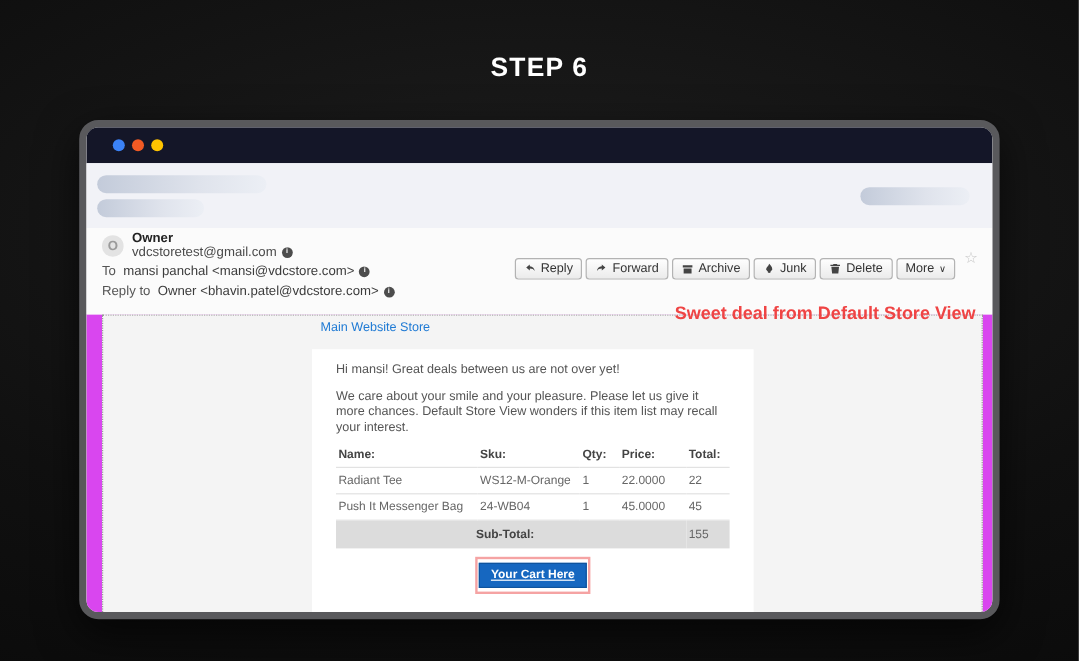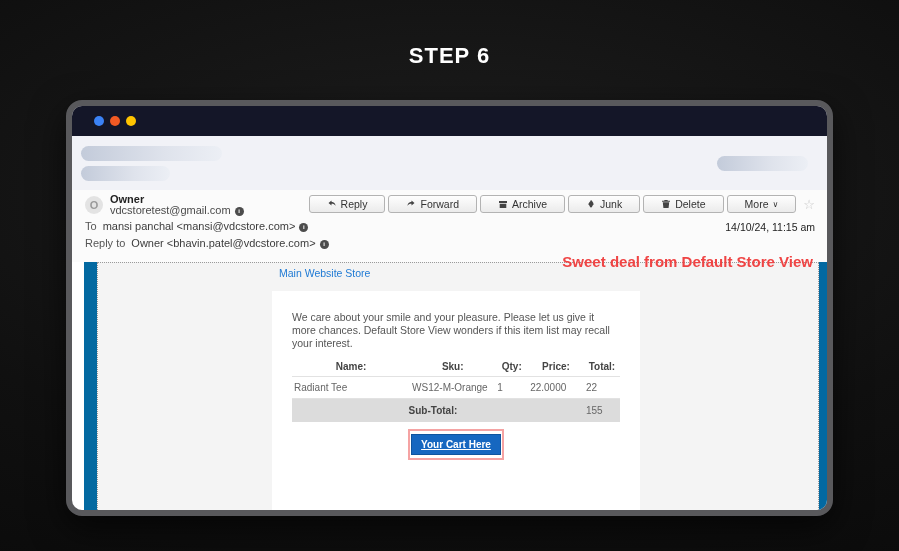--- a/index.html
+++ b/index.html
@@ -47,38 +47,38 @@
   .info-badge { display:inline-flex; align-items:center; justify-content:center;
     width:9px; height:9px; border-radius:50%; background:#4c4c4c; color:#fff;
     font-size:6px; font-weight:bold; vertical-align:middle; margin-left:4px; }
   .meta-row { margin-top:4px; line-height:13px; }
   .meta-label { color:#555; margin-right:6px; }
   .subject { margin-top:3px; font-size:15px; font-weight:bold; color:#ef4444;text-align:right; }
   .header-right { position:absolute; right:12px; top:5px; text-align:right; }
   .toolbar { display:flex; gap:3px; align-items:center; }
   .tb-btn { display:inline-flex; align-items:center; gap:4px;
     background:linear-gradient(#fefefe,#ebebeb); border:1px solid #b3b3b3;
-    border-radius:3px; padding:2px 17px; font-size:10.5px; color:#333; cursor:pointer; }
+    border-radius:3px; padding:2px 7px; font-size:10.5px; color:#333; cursor:pointer;margin-top:20px; }
   .tb-btn svg { width:10px; height:10px; display:block; }
   .star { color:#c9c9c9; font-size:13px; margin-left:4px; }
   .date { margin-top:8px; font-size:10.5px; color:#222; }
   
-  .bodyzone { background:#0369a1; padding:0 8px 0 13px; height:260px;margin-left:12px; }
+  .bodyzone { background:#d946ef; padding:0 8px 0 13px; height:260px; }
   .dotted {
     border:1px dotted #9a9a9a; background:#f4f4f4;
     height:320px; padding-top:4px; font-size:10.5px; color:#555;
   }
   .store-link { margin-left:181px; color:#1f7ad4; text-decoration:none; display:inline-block; }
   .card { margin-left:174px; margin-top:12px; width:368px; min-height:300px;
     background:#ffffff; padding:11px 20px 10px; }
   .card p { font-size:10.5px; line-height:13px; color:#555; }
   .para2 { margin-top:9px; }
   table.items { width:100%; border-collapse:collapse; margin-top:7px;
     font-size:10px; color:#666; }
-  table.items th { text-align:center; color:#444; font-weight:bold;
+  table.items th { text-align:left; color:#444; font-weight:bold;
     padding:4px 2px; border-bottom:1px solid #e2e2e2; }
   table.items td { text-align:left; padding:5px 2px; border-bottom:1px solid #e2e2e2; }
   .col-name  { width:36%; } .col-sku { width:26%; } .col-qty { width:10%; }
   .col-price { width:17%; } .col-total { width:11%; }
   tr.subtotal td { background:#dcdcdc; border-bottom:none; padding:6px 2px; }
   tr.subtotal .st-label { text-align:center; font-weight:bold; color:#444; padding-right:12px; }
   .annotation { margin:7px auto 0; width:96px; border:2px solid #f5a3a3;
     padding:3px; display:flex; justify-content:center; }
   .cart-btn { background:#1667c0; border:1px solid #0f549e; color:#ffffff;
     font-size:10px; font-weight:bold; text-decoration:underline;
@@ -151,49 +151,56 @@
               <path d="M3.5 1h3l.3.7H9v1H1v-1h2.2zM1.8 3.2h6.4L7.6 9H2.4z" fill="#444"></path>
             </svg>
           <span>Delete</span>
         </button>
         <button class="tb-btn">
           <span>More</span>
           <span style="font-size:8px;">∨</span>
         </button>
         <span class="star">☆</span>
       </div>
-      <div class="date">14/10/24, 11:15 am</div>
     </div>
   </div>
 
   <div class="bodyzone">
     <div class="dotted">
       <a class="store-link" href="#">Main Website Store</a>
 
       <div class="card">
+        <p>Hi mansi! Great deals between us are not over yet!</p>
         <p class="para2">We care about your smile and your pleasure. Please let us give it more chances. Default Store View wonders if this item list may recall your interest.</p>
 
         <table class="items">
           <thead>
             <tr>
               <th class="col-name">Name:</th>
               <th class="col-sku">Sku:</th>
               <th class="col-qty">Qty:</th>
               <th class="col-price">Price:</th>
               <th class="col-total">Total:</th>
             </tr>
           </thead>
           <tbody id="items-body">
               <tr>
                 <td>Radiant Tee</td>
                 <td>WS12-M-Orange</td>
                 <td>1</td>
                 <td>22.0000</td>
                 <td>22</td>
               </tr>
+              <tr>
+                <td>Push It Messenger Bag</td>
+                <td>24-WB04</td>
+                <td>1</td>
+                <td>45.0000</td>
+                <td>45</td>
+              </tr>
             </tbody>
           <tfoot>
             <tr class="subtotal">
               <td colspan="4" class="st-label">Sub-Total:</td>
               <td>155</td>
             </tr>
           </tfoot>
         </table>
 
         <div class="annotation">

